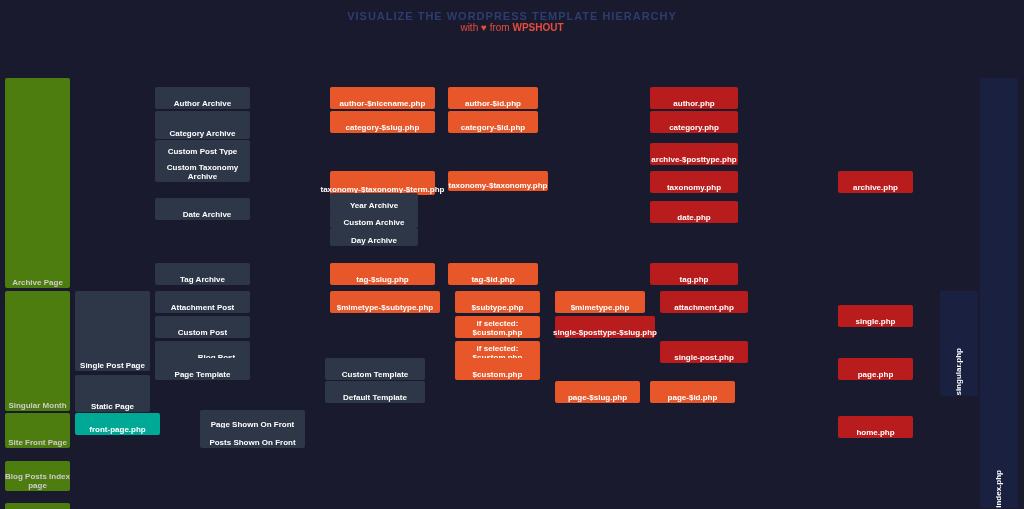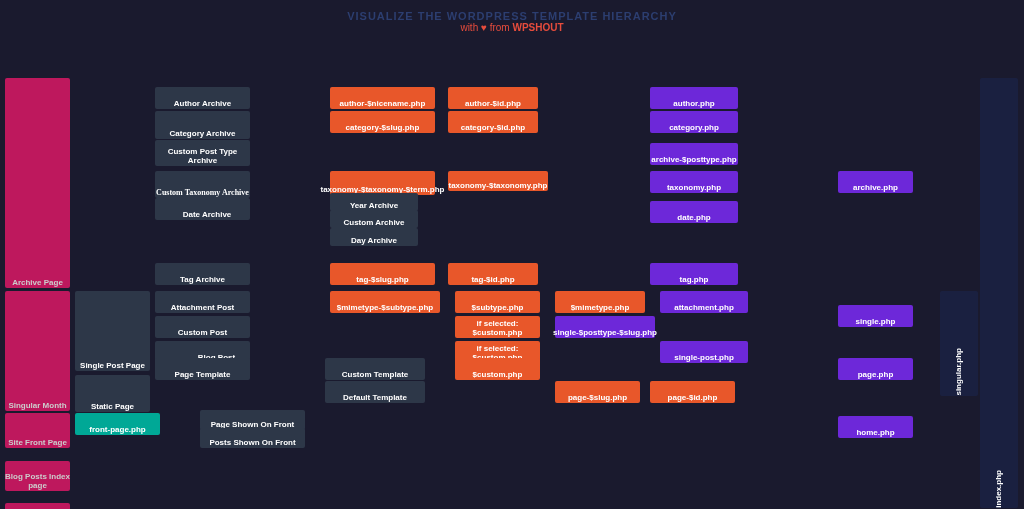--- a/index.html
+++ b/index.html
@@ -52,23 +52,23 @@
       justify-content: center;
       text-align: center;
       font-size: 8px;
       font-weight: bold;
       line-height: 1.2;
       position: absolute;
       border-radius: 2px;
     }
 
     .box-dark { background: #2d3748; color: #fff; }
-    .box-darker { background: #be185d; color: #fff; }
+    .box-darker { background: #4d7c0f; color: #fff; }
     .box-orange { background: #e8572a; color: #fff; }
-    .box-teal { background: #6d28d9; color: #fff; }
+    .box-teal { background: #b91c1c; color: #fff; }
     .box-darknavy { background: #1a2040; color: #fff; }
 
     
     svg.lines {
       position: absolute;
       top: 0;
       left: 0;
       width: 100%;
       height: 100%;
       pointer-events: none;
@@ -203,21 +203,21 @@
     </div>
 
     <div class="box box-dark" style="left:155px; top:97px; width:95px; height:26px;">
       <span>Custom Post Type Archive</span>
     </div>
 
     <div class="box box-teal" style="left:650px; top:100px; width:88px; height:22px;">
       <span>archive-$posttype.php</span>
     </div>
 
-    <div class="box box-dark" style="left:155px; top:128px; width:95px; height:27px;font-family:Liberation Serif, serif;">
+    <div class="box box-dark" style="left:155px; top:112px; width:95px; height:27px;">
       <span>Custom Taxonomy Archive</span>
     </div>
 
     <div class="box box-orange" style="left:330px; top:128px; width:105px; height:24px;">
       <span>taxonomy-$taxonomy-$term.php</span>
     </div>
 
     <div class="box box-orange" style="left:448px; top:128px; width:100px; height:20px;">
       <span>taxonomy-$taxonomy.php</span>
     </div>

